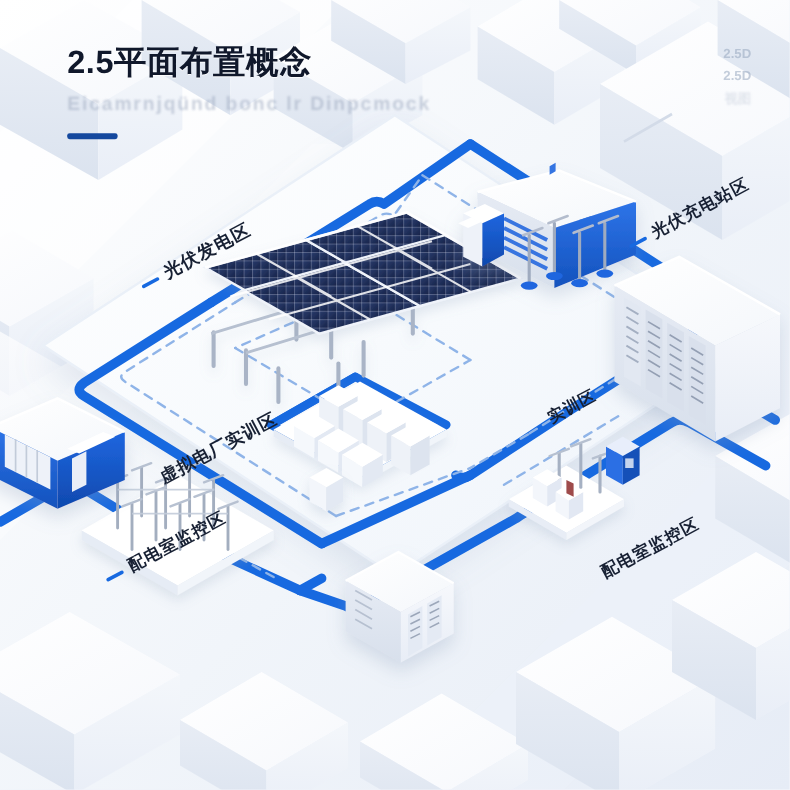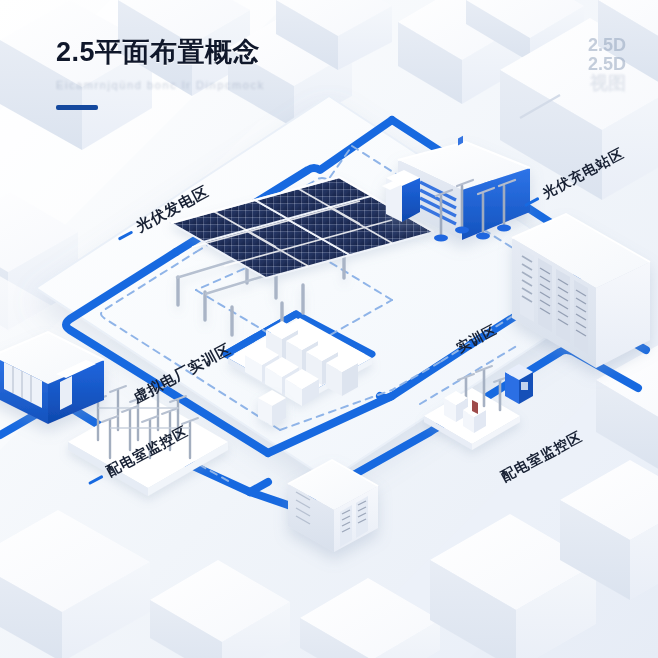--- a/index.html
+++ b/index.html
@@ -32,27 +32,27 @@
   
   .lbl{position:absolute;white-space:nowrap;color:#172033;
     font-weight:700;letter-spacing:1px;}
   .lbl .dash{display:inline-block;width:16px;height:3px;background:#1769e0;
     vertical-align:middle;margin-right:6px;border-radius:2px;}
 
   
   #header{position:absolute;left:56px;top:34px;z-index:40;}
   #title{font-size:27px;font-weight:700;color:#10182b;letter-spacing:.5px;
     text-shadow:0 1px 0 rgba(255,255,255,.8);}
-  #subtitle{margin-top:9px;font-size:11px;letter-spacing:1.6px;
-    color:rgba(150,163,186,.48);font-weight:400;filter:blur(.9px);}
+  #subtitle{margin-top:9px;font-size:16px;letter-spacing:1.6px;
+    color:rgba(150,163,186,.48);font-weight:700;filter:blur(.9px);}
   #rule{margin-top:14px;width:42px;height:5px;background:#14489e;border-radius:2px;}
 
   
   #wm{position:absolute;right:32px;top:36px;text-align:right;z-index:40;
-    line-height:19px;font-size:18px;font-weight:600;color:rgba(150,165,190,.55);}
+    line-height:19px;font-size:11px;font-weight:600;color:rgba(150,165,190,.55);}
   #wm .faint{color:rgba(165,178,200,.3);filter:blur(1.1px);}
 </style>
 </head>
 <body>
 
 <div id="stage">
 
   <div class="glow a"></div>
   <div class="glow b"></div>
   <div class="glow c"></div>

